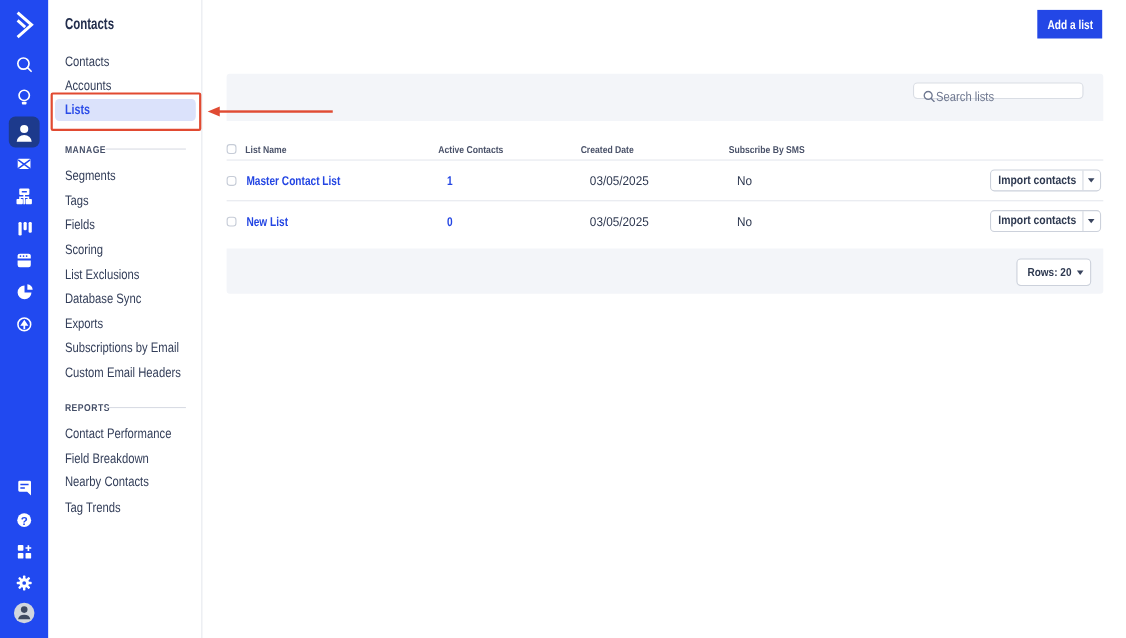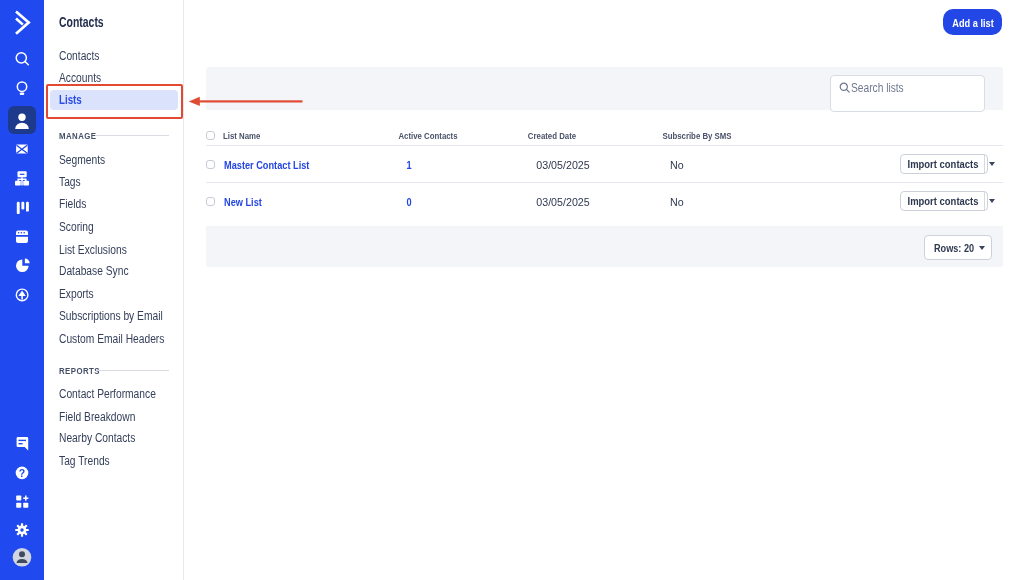--- a/index.html
+++ b/index.html
@@ -16,38 +16,38 @@
 #snav .sect { position:absolute; left:15px; font-size:9px; font-weight:bold; letter-spacing:.5px; color:#454f68; transform:scaleX(0.87); transform-origin:0 50%; line-height:11px; }
 #snav .ln { position:absolute; left:52px; width:73px; height:1px; background:#d9dce4; }
 #pill { position:absolute; left:6px; top:90px; width:128px; height:20px; background:#dbe2fb; border-radius:4px; }
 #pill span { position:absolute; left:9px; top:3px; font-size:12.5px; font-weight:bold; color:#2b4ce8; transform:scaleX(0.78); transform-origin:0 50%; white-space:nowrap; }
 
 
 #main { position:absolute; left:185px; top:0; width:839px; height:580px; background:#fff; }
 #hdr { position:absolute; left:0; top:0; width:839px; height:44px; border-bottom:1px solid #e6e9ef; background:#fff; }
 #hdr .t { position:absolute; left:20px; top:15px; font-size:14.5px; color:#232e4d; transform:scaleX(0.72); transform-origin:0 50%; white-space:nowrap; }
 #hdr .t b { font-weight:bold; }
-#addbtn { position:absolute; left:758px; top:9px; width:59px; height:26px; background:#2347e6; border-radius:10px; }
+#addbtn { position:absolute; left:758px; top:9px; width:59px; height:26px; background:#2347e6; border-radius:0; }
 #addbtn span { position:absolute; left:50%; top:7.5px; font-size:11.5px; font-weight:bold; color:#fff; white-space:nowrap; transform:translateX(-50%) scaleX(0.8); }
 
 #toolbar { position:absolute; left:21px; top:67px; width:797px; height:42.5px; background:#f3f5f9; border-radius:3px 3px 0 0; }
-#search { position:absolute; left:645px; top:75px; width:155px; height:37px; background:#fff; border:1px solid #d9dde4; border-radius:4px; }
+#search { position:absolute; left:645px; top:75px; width:155px; height:15px; background:#fff; border:1px solid #d9dde4; border-radius:4px; }
 #search .ph { position:absolute; left:19.5px; top:5px; font-size:12px; color:#6f7890; transform:scaleX(0.85); transform-origin:0 50%; white-space:nowrap; }
 
 .hcell { position:absolute; font-size:9px; font-weight:bold; color:#4a5269; white-space:nowrap; transform:scaleX(0.87); transform-origin:0 50%; line-height:11px; }
 .sep { position:absolute; left:21px; width:797px; height:1px; background:#e5e8ee; }
 .cbx { position:absolute; left:21px; width:9px; height:9px; border:1px solid #c6ccd7; border-radius:3px; background:#fff; }
 .link { position:absolute; font-size:11.5px; font-weight:bold; color:#2446e3; white-space:nowrap; transform:scaleX(0.8); transform-origin:0 50%; line-height:14px; }
 .cell { position:absolute; font-size:11.5px; color:#2e3850; white-space:nowrap; transform:scaleX(0.93); transform-origin:0 50%; line-height:14px; }
 .hcell.cc, .link.cc, .cell.cc { transform-origin:center; }
 .hcell.cc { transform:translateX(-50%) scaleX(0.87); }
 .link.cc { transform:translateX(-50%) scaleX(0.8); }
 .cell.cc { transform:translateX(-50%) scaleX(0.93); }
 
-.impbtn { position:absolute; left:715px; width:88px; height:20px; background:#fff; border:1px solid #ccd1db; border-radius:4px; }
+.impbtn { position:absolute; left:715px; width:101px; height:20px; background:#fff; border:1px solid #ccd1db; border-radius:4px; }
 .impbtn .lbl { position:absolute; left:42px; top:3px; font-size:11px; font-weight:bold; color:#2e3950; white-space:nowrap; transform:translateX(-50%) scaleX(0.86); }
 .impbtn .dv { position:absolute; left:83px; top:0; width:1px; height:18px; background:#d5d9e1; }
 .impbtn .car { position:absolute; left:88px; top:7px; width:0; height:0; border-left:3.2px solid transparent; border-right:3.2px solid transparent; border-top:4.2px solid #39445e; }
 
 #footer { position:absolute; left:21px; top:226.3px; width:797px; height:40.5px; background:#f3f5f9; border-radius:0 0 3px 3px; }
 #rowsbtn { position:absolute; left:739px; top:235px; width:68px; height:25px; background:#fff; border:1px solid #ccd1db; border-radius:4px; }
 #rowsbtn .lbl { position:absolute; left:8.5px; top:6px; font-size:10.5px; font-weight:bold; color:#2e3950; white-space:nowrap; transform:scaleX(0.87); transform-origin:0 50%; }
 #rowsbtn .car { position:absolute; left:54px; top:10px; width:0; height:0; border-left:3.2px solid transparent; border-right:3.2px solid transparent; border-top:4.2px solid #39445e; }
 
 

